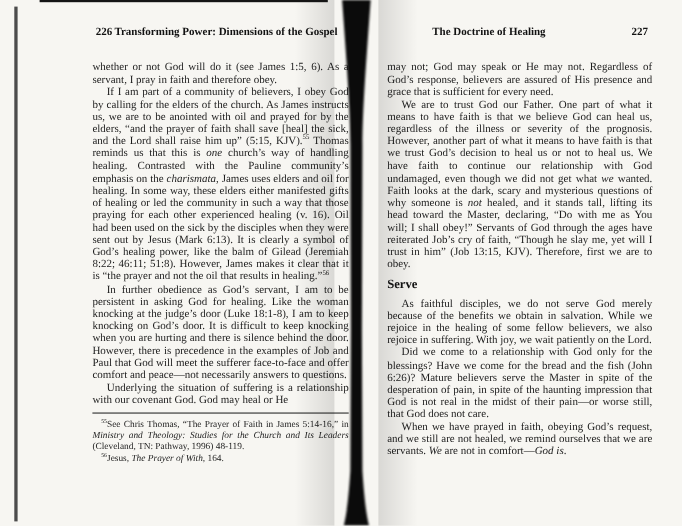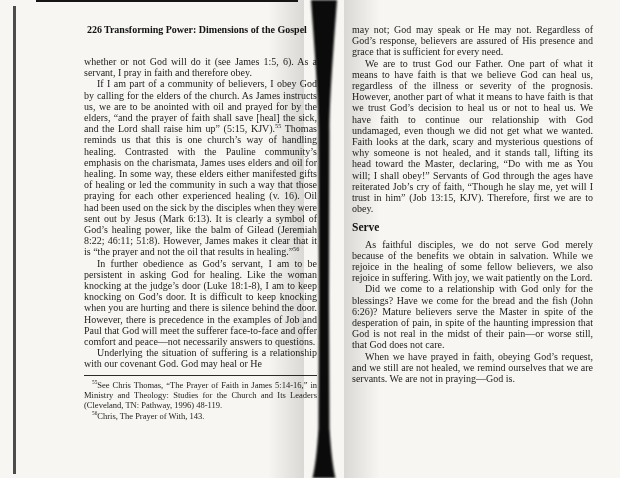--- a/index.html
+++ b/index.html
@@ -26,21 +26,21 @@
   .col-right{left:352px;width:241px;}
 
   .header{font-weight:bold;font-size:10px;color:#121212;margin-bottom:21px;white-space:nowrap;}
   .header-left{display:flex;gap:2px;padding-left:3px;}
   .header-right{position:relative;text-align:center;padding-right:56px;}
   .header-right .folio{position:absolute;right:0;top:0;padding-right:4px;}
 
   .body-text{font-size:10px;line-height:11.2px;text-align:justify;}
   .para{margin:0;}
   .indent{text-indent:13px;}
-  .it{}
+  .it{font-style:italic;}
   sup{font-size:.62em;line-height:0;vertical-align:super;}
 
   .sec-heading{font-size:11.5px;font-weight:bold;margin:8px 0 5px 0;color:#121212;}
 
   .fn-block{margin-top:5px;}
   .fn-rule{height:1px;background:#2b2b2b;margin-bottom:4px;}
   .footnote{margin:0;font-size:8.5px;line-height:10.3px;text-align:justify;text-indent:8px;}
 </style>
 </head>
 <body>
@@ -54,32 +54,36 @@
     </div>
     <div class="body-text">
       <p class="para"><span>whether or not God will do it (see James 1:5, 6). As a servant, I pray in faith and therefore obey.</span></p>
       <p class="para indent"><span>If I am part of a community of believers, I obey God by calling for the elders of the church. As James instructs us, we are to be anointed with oil and prayed for by the elders, “and the prayer of faith shall save [heal] the sick, and the Lord shall raise him up” (5:15, KJV).</span><sup>55</sup><span> Thomas reminds us that this is </span><span class="it">one</span><span> church’s way of handling healing. Contrasted with the Pauline community’s emphasis on the </span><span class="it">charismata</span><span>, James uses elders and oil for healing. In some way, these elders either manifested gifts of healing or led the community in such a way that those praying for each other experienced healing (v. 16). Oil had been used on the sick by the disciples when they were sent out by Jesus (Mark 6:13). It is clearly a symbol of God’s healing power, like the balm of Gilead (Jeremiah 8:22; 46:11; 51:8). However, James makes it clear that it is “the prayer and not the oil that results in healing.”</span><sup>56</sup></p>
       <p class="para indent"><span>In further obedience as God’s servant, I am to be persistent in asking God for healing. Like the woman knocking at the judge’s door (Luke 18:1-8), I am to keep knocking on God’s door. It is difficult to keep knocking when you are hurting and there is silence behind the door. However, there is precedence in the examples of Job and Paul that God will meet the sufferer face-to-face and offer comfort and peace—not necessarily answers to questions.</span></p>
       <p class="para indent"><span>Underlying the situation of suffering is a relationship with our covenant God. God may heal or He</span></p>
     </div>
     <div class="fn-block">
       <div class="fn-rule"></div>
       <p class="footnote"><sup>55</sup><span>See Chris Thomas, “The Prayer of Faith in James 5:14-16,” in </span><span class="it">Ministry and Theology: Studies for the Church and Its Leaders</span><span> (Cleveland, TN: Pathway, 1996) 48-119.</span></p>
-      <p class="footnote"><sup>56</sup><span>Chris, </span><span class="it">The Prayer of With</span><span>, 143.</span></p>
+      <p class="footnote"><sup>56</sup><span>Jesus, </span><span class="it">The Prayer of With</span><span>, 164.</span></p>
     </div>
   </div>
 
   <div class="col col-right">
+    <div class="header header-right">
+      <span class="rh">The Doctrine of Healing</span>
+      <span class="folio">227</span>
+    </div>
     <div class="body-text">
       <p class="para"><span>may not; God may speak or He may not. Regardless of God’s response, believers are assured of His presence and grace that is sufficient for every need.</span></p>
       <p class="para indent"><span>We are to trust God our Father. One part of what it means to have faith is that we believe God can heal us, regardless of the illness or severity of the prognosis. However, another part of what it means to have faith is that we trust God’s decision to heal us or not to heal us. We have faith to continue our relationship with God undamaged, even though we did not get what </span><span class="it">we</span><span> wanted. Faith looks at the dark, scary and mysterious questions of why someone is </span><span class="it">not</span><span> healed, and it stands tall, lifting its head toward the Master, declaring, “Do with me as You will; I shall obey!” Servants of God through the ages have reiterated Job’s cry of faith, “Though he slay me, yet will I trust in him” (Job 13:15, KJV). Therefore, first we are to obey.</span></p>
       <h2 class="sec-heading">Serve</h2>
       <p class="para indent"><span>As faithful disciples, we do not serve God merely because of the benefits we obtain in salvation. While we rejoice in the healing of some fellow believers, we also rejoice in suffering. With joy, we wait patiently on the Lord.</span></p>
       <p class="para indent"><span>Did we come to a relationship with God only for the blessings? Have we come for the bread and the fish (John 6:26)? Mature believers serve the Master in spite of the desperation of pain, in spite of the haunting impression that God is not real in the midst of their pain—or worse still, that God does not care.</span></p>
-      <p class="para indent"><span>When we have prayed in faith, obeying God’s request, and we still are not healed, we remind ourselves that we are servants. </span><span class="it">We</span><span> are not in praying—</span><span class="it">God is</span><span>.</span></p>
+      <p class="para indent"><span>When we have prayed in faith, obeying God’s request, and we still are not healed, we remind ourselves that we are servants. </span><span class="it">We</span><span> are not in comfort—</span><span class="it">God is</span><span>.</span></p>
     </div>
   </div>
 
   <div class="shade-l"></div>
   <div class="shade-r"></div>
   <svg class="gutter" width="48" height="478" viewBox="0 0 48 478">
     <path d="M11,0 L37,0 C33,55 29.5,100 29.5,132 L29,300 L29.5,428 C31,452 33,468 35.5,478 L12.5,478 C15,468 17,452 18.5,428 L19,300 L18.5,132 C18.5,100 15,55 11,0 Z" fill="#0b0b0b"></path>
   </svg>
   <div class="edge-top"></div>
   <div class="edge-left"></div>

